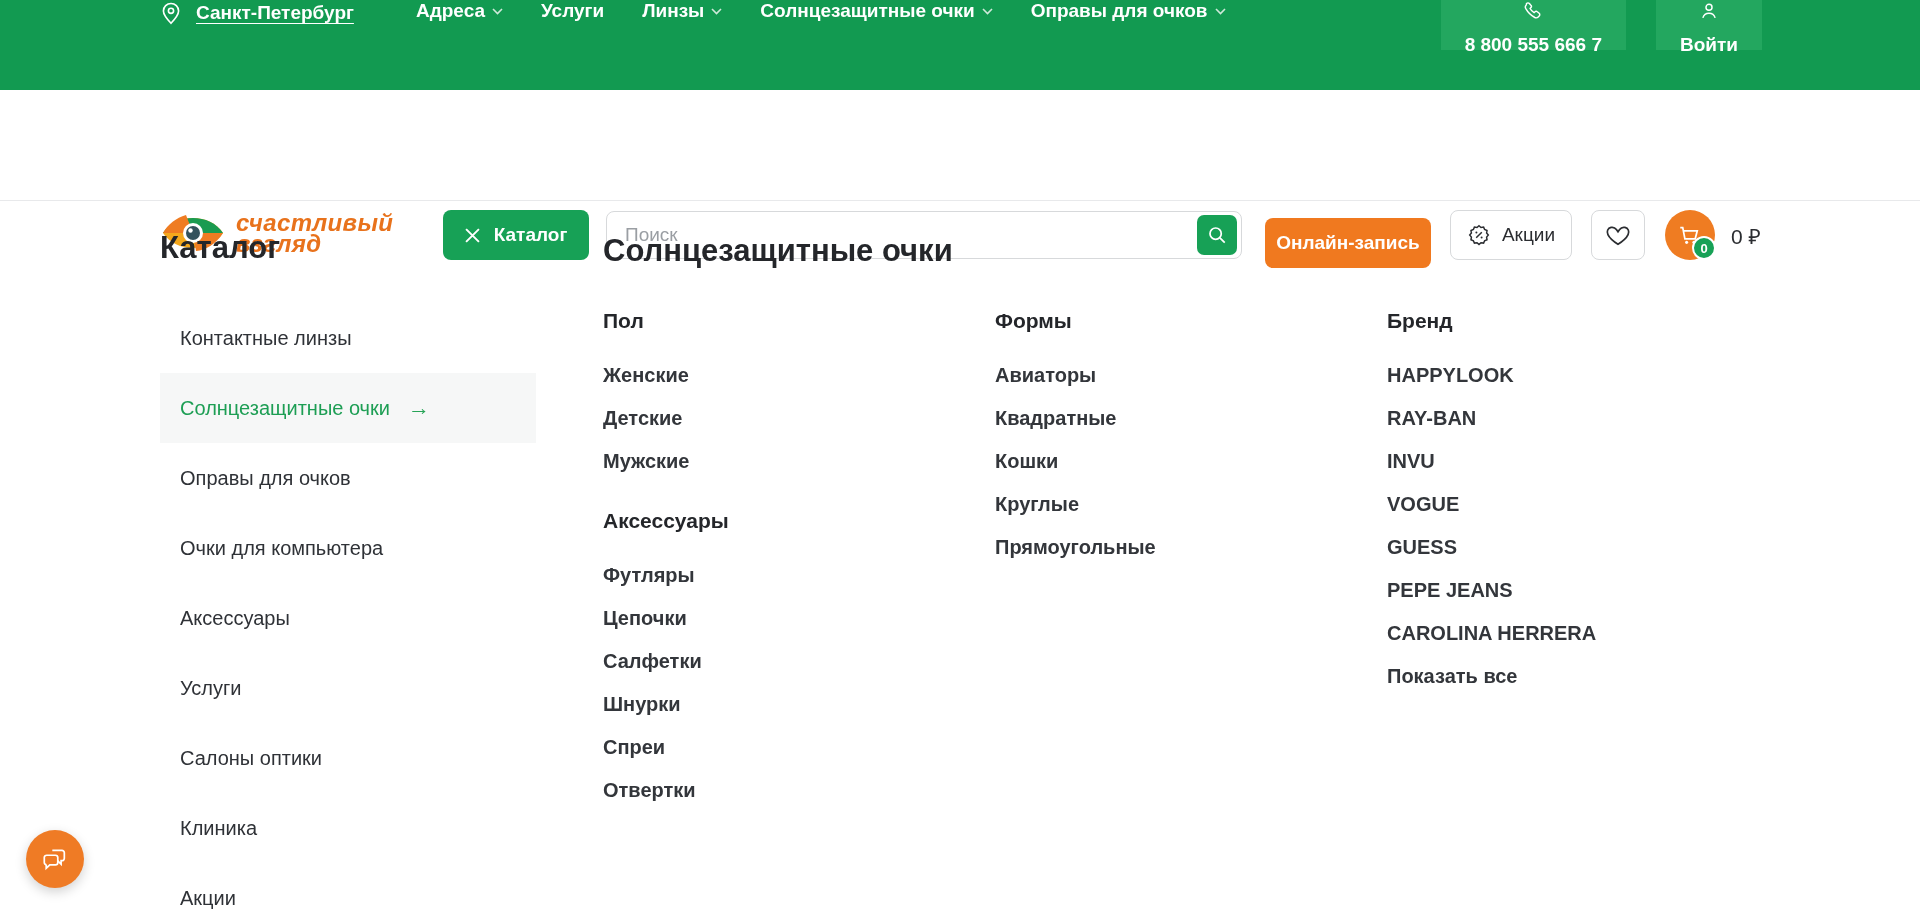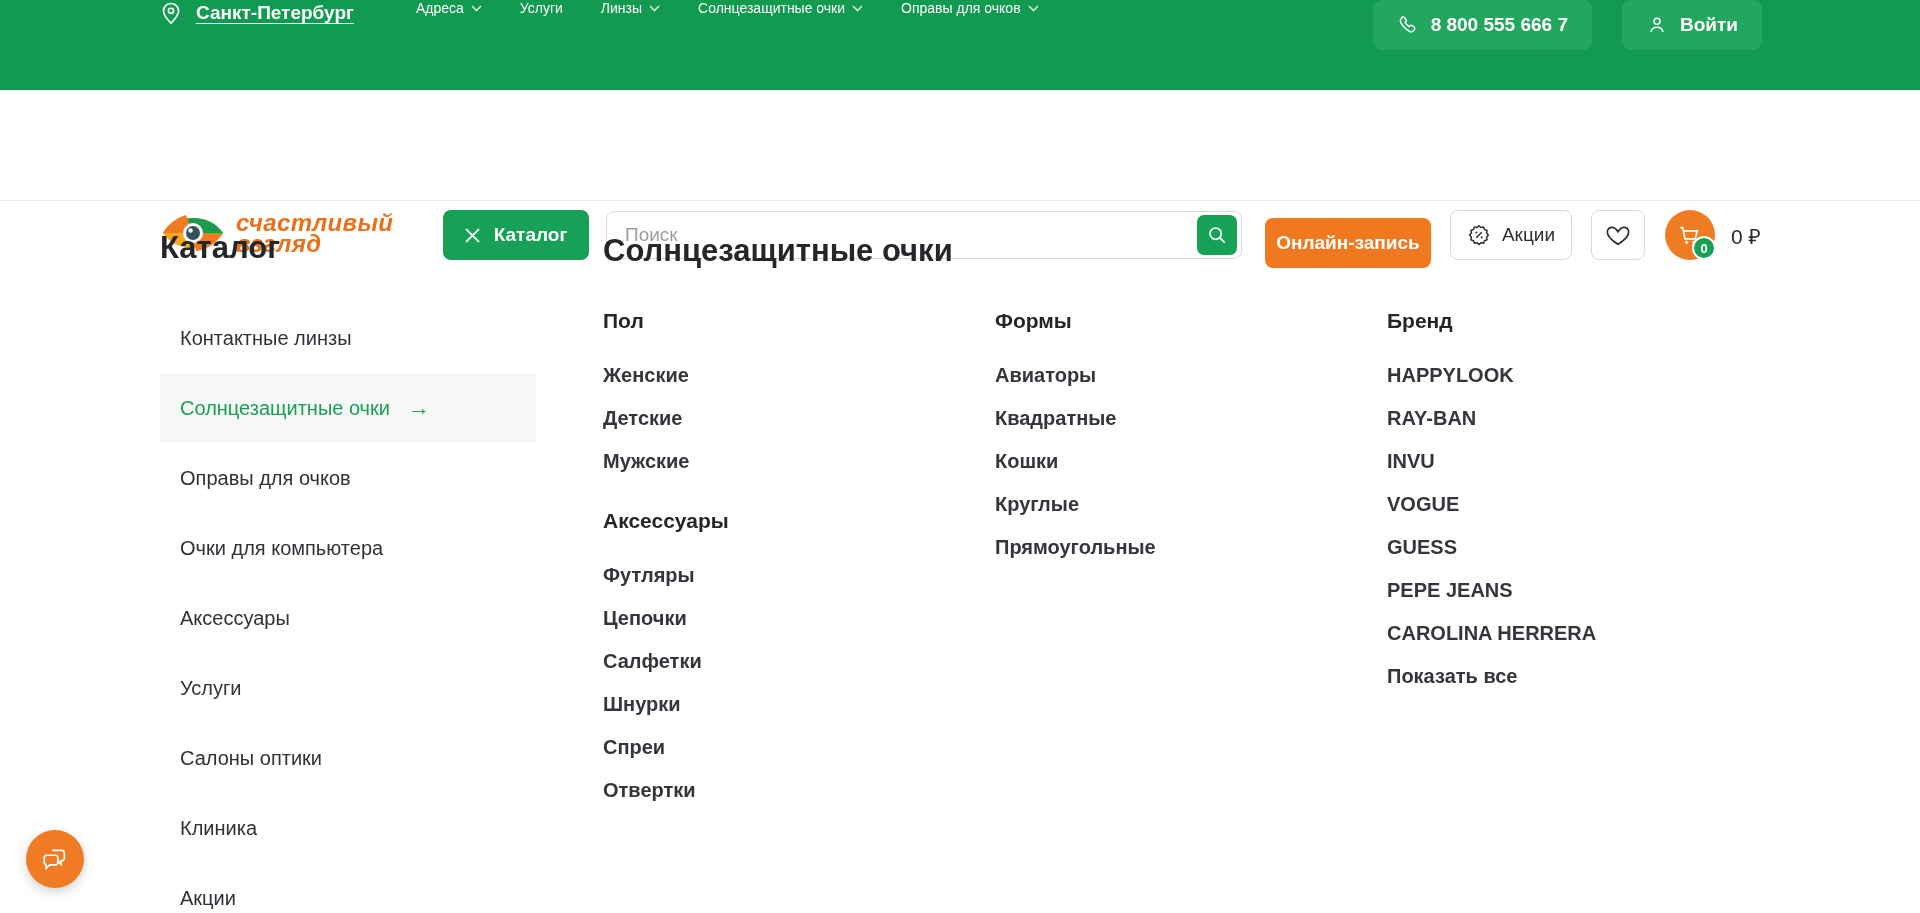--- a/index.html
+++ b/index.html
@@ -7,27 +7,27 @@
               font-family:"Liberation Sans", sans-serif; color:#2b2d31; }
   .page { position:relative; width:1920px; height:913px; }
 
   
   .topbar { position:absolute; top:0; left:0; width:100%; height:90px;
             background:#129a51; display:flex; align-items:flex-start; padding:0 158px; }
   .loc { display:flex; align-items:center; gap:12px; color:#fff; cursor:pointer; }
   .loc-city { color:#fff; font-size:19px; font-weight:600; text-decoration:underline;
               text-underline-offset:4px; }
   .topnav { display:flex; align-items:center; gap:38px; margin-left:62px; }
-  .topnav-item { display:flex; align-items:center; gap:7px; color:#fff; font-size:14px;
-                 font-weight:400; cursor:pointer; white-space:nowrap; }
+  .topnav-item { display:flex; align-items:center; gap:7px; color:#fff; font-size:19px;
+                 font-weight:700; cursor:pointer; white-space:nowrap; }
   .topbar-spacer { flex:1; }
   .topbar-btn { display:flex; align-items:center; gap:12px; height:50px; border:none;
-                border-radius:9px; background:#23a75f; color:#fff; font-size:19px;
+                border-radius:0; background:#23a75f; color:#fff; font-size:19px;
                 font-weight:600; padding:0 24px; cursor:pointer;
-                font-family:"Liberation Sans", sans-serif; }
+                font-family:"Liberation Sans", sans-serif;flex-direction:column; }
   .topbar-btn + .topbar-btn { margin-left:30px; }
 
   
   .header { position:absolute; top:90px; left:0; width:100%; height:110px; background:#fff; }
   .logo { position:absolute; left:160px; top:119px; display:flex; align-items:center;
           gap:10px; cursor:pointer;font-style:italic; }
   .logo-text { color:#e8721c; font-weight:800; font-size:24px; line-height:21px;
                letter-spacing:.4px; }
   .catalog-btn { position:absolute; left:443px; top:120px; width:146px; height:50px;
                  background:#17a156; color:#fff; border:none; border-radius:8px;

